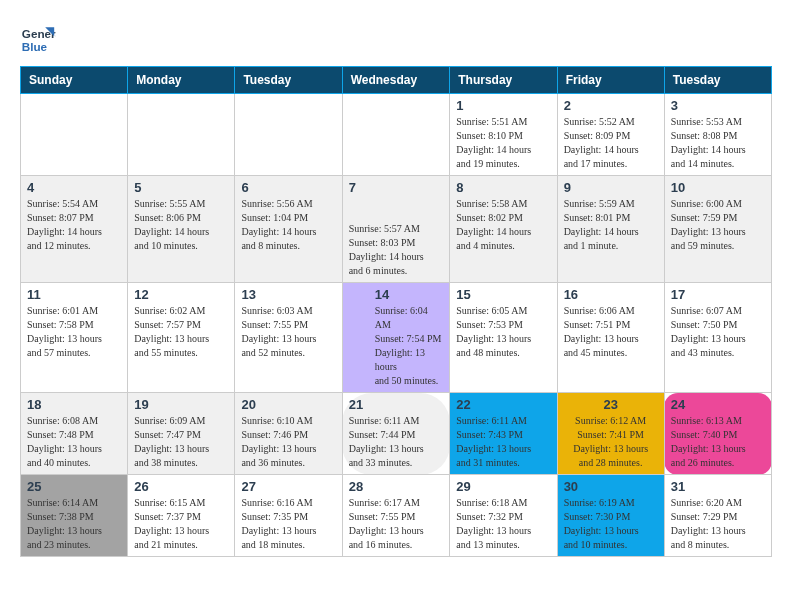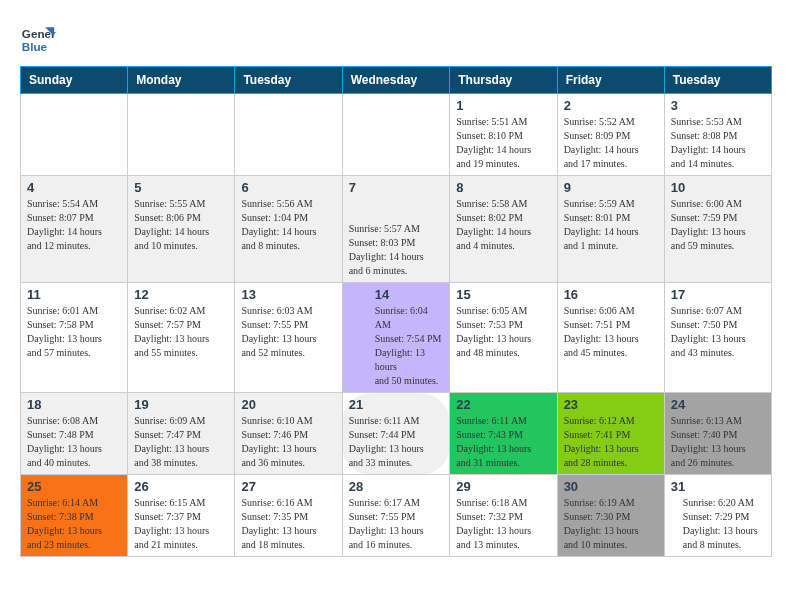--- a/index.html
+++ b/index.html
@@ -264,44 +264,44 @@
 Daylight: 13 hours
 and 36 minutes.</div>
         </td>
         <td style="background: rgb(240, 240, 240); border-radius: 30px;">
           <span class="day-number">21</span>
           <div class="day-info" style="white-space: pre-line;">Sunrise: 6:11 AM
 Sunset: 7:44 PM
 Daylight: 13 hours
 and 33 minutes.</div>
         </td>
-        <td style="background: #22c55e;">
+        <td style="background: #0ea5e9;">
           <span class="day-number">22</span>
           <div class="day-info" style="white-space: pre-line;">Sunrise: 6:11 AM
 Sunset: 7:43 PM
 Daylight: 13 hours
 and 31 minutes.</div>
         </td>
-        <td style="background: #84cc16;">
+        <td style="background: #eab308; text-align: center;">
           <span class="day-number">23</span>
           <div class="day-info" style="white-space: pre-line;">Sunrise: 6:12 AM
 Sunset: 7:41 PM
 Daylight: 13 hours
 and 28 minutes.</div>
         </td>
-        <td style="background: #a3a3a3;">
+        <td style="background: #ec4899; border-radius: 14px;">
           <span class="day-number">24</span>
           <div class="day-info" style="white-space: pre-line;">Sunrise: 6:13 AM
 Sunset: 7:40 PM
 Daylight: 13 hours
 and 26 minutes.</div>
         </td>
       </tr>
       <tr class="week-row">
-        <td style="background: #f97316;">
+        <td style="background: #a3a3a3;">
           <span class="day-number">25</span>
           <div class="day-info" style="white-space: pre-line;">Sunrise: 6:14 AM
 Sunset: 7:38 PM
 Daylight: 13 hours
 and 23 minutes.</div>
         </td>
         <td style="background: rgb(255, 255, 255);">
           <span class="day-number">26</span>
           <div class="day-info" style="white-space: pre-line;">Sunrise: 6:15 AM
 Sunset: 7:37 PM
@@ -322,29 +322,29 @@
 Daylight: 13 hours
 and 16 minutes.</div>
         </td>
         <td style="background: rgb(255, 255, 255);">
           <span class="day-number">29</span>
           <div class="day-info" style="white-space: pre-line;">Sunrise: 6:18 AM
 Sunset: 7:32 PM
 Daylight: 13 hours
 and 13 minutes.</div>
         </td>
-        <td style="background: #a3a3a3;">
+        <td style="background: #0ea5e9;">
           <span class="day-number">30</span>
           <div class="day-info" style="white-space: pre-line;">Sunrise: 6:19 AM
 Sunset: 7:30 PM
 Daylight: 13 hours
 and 10 minutes.</div>
         </td>
         <td style="background: rgb(255, 255, 255);">
           <span class="day-number">31</span>
-          <div class="day-info" style="white-space: pre-line; margin-left: 12px;">Sunrise: 6:20 AM
+          <div class="day-info" style="white-space: pre-line;">Sunrise: 6:20 AM
 Sunset: 7:29 PM
 Daylight: 13 hours
 and 8 minutes.</div>
         </td>
       </tr>
     </tbody>
 </table>
 
 </body></html>

